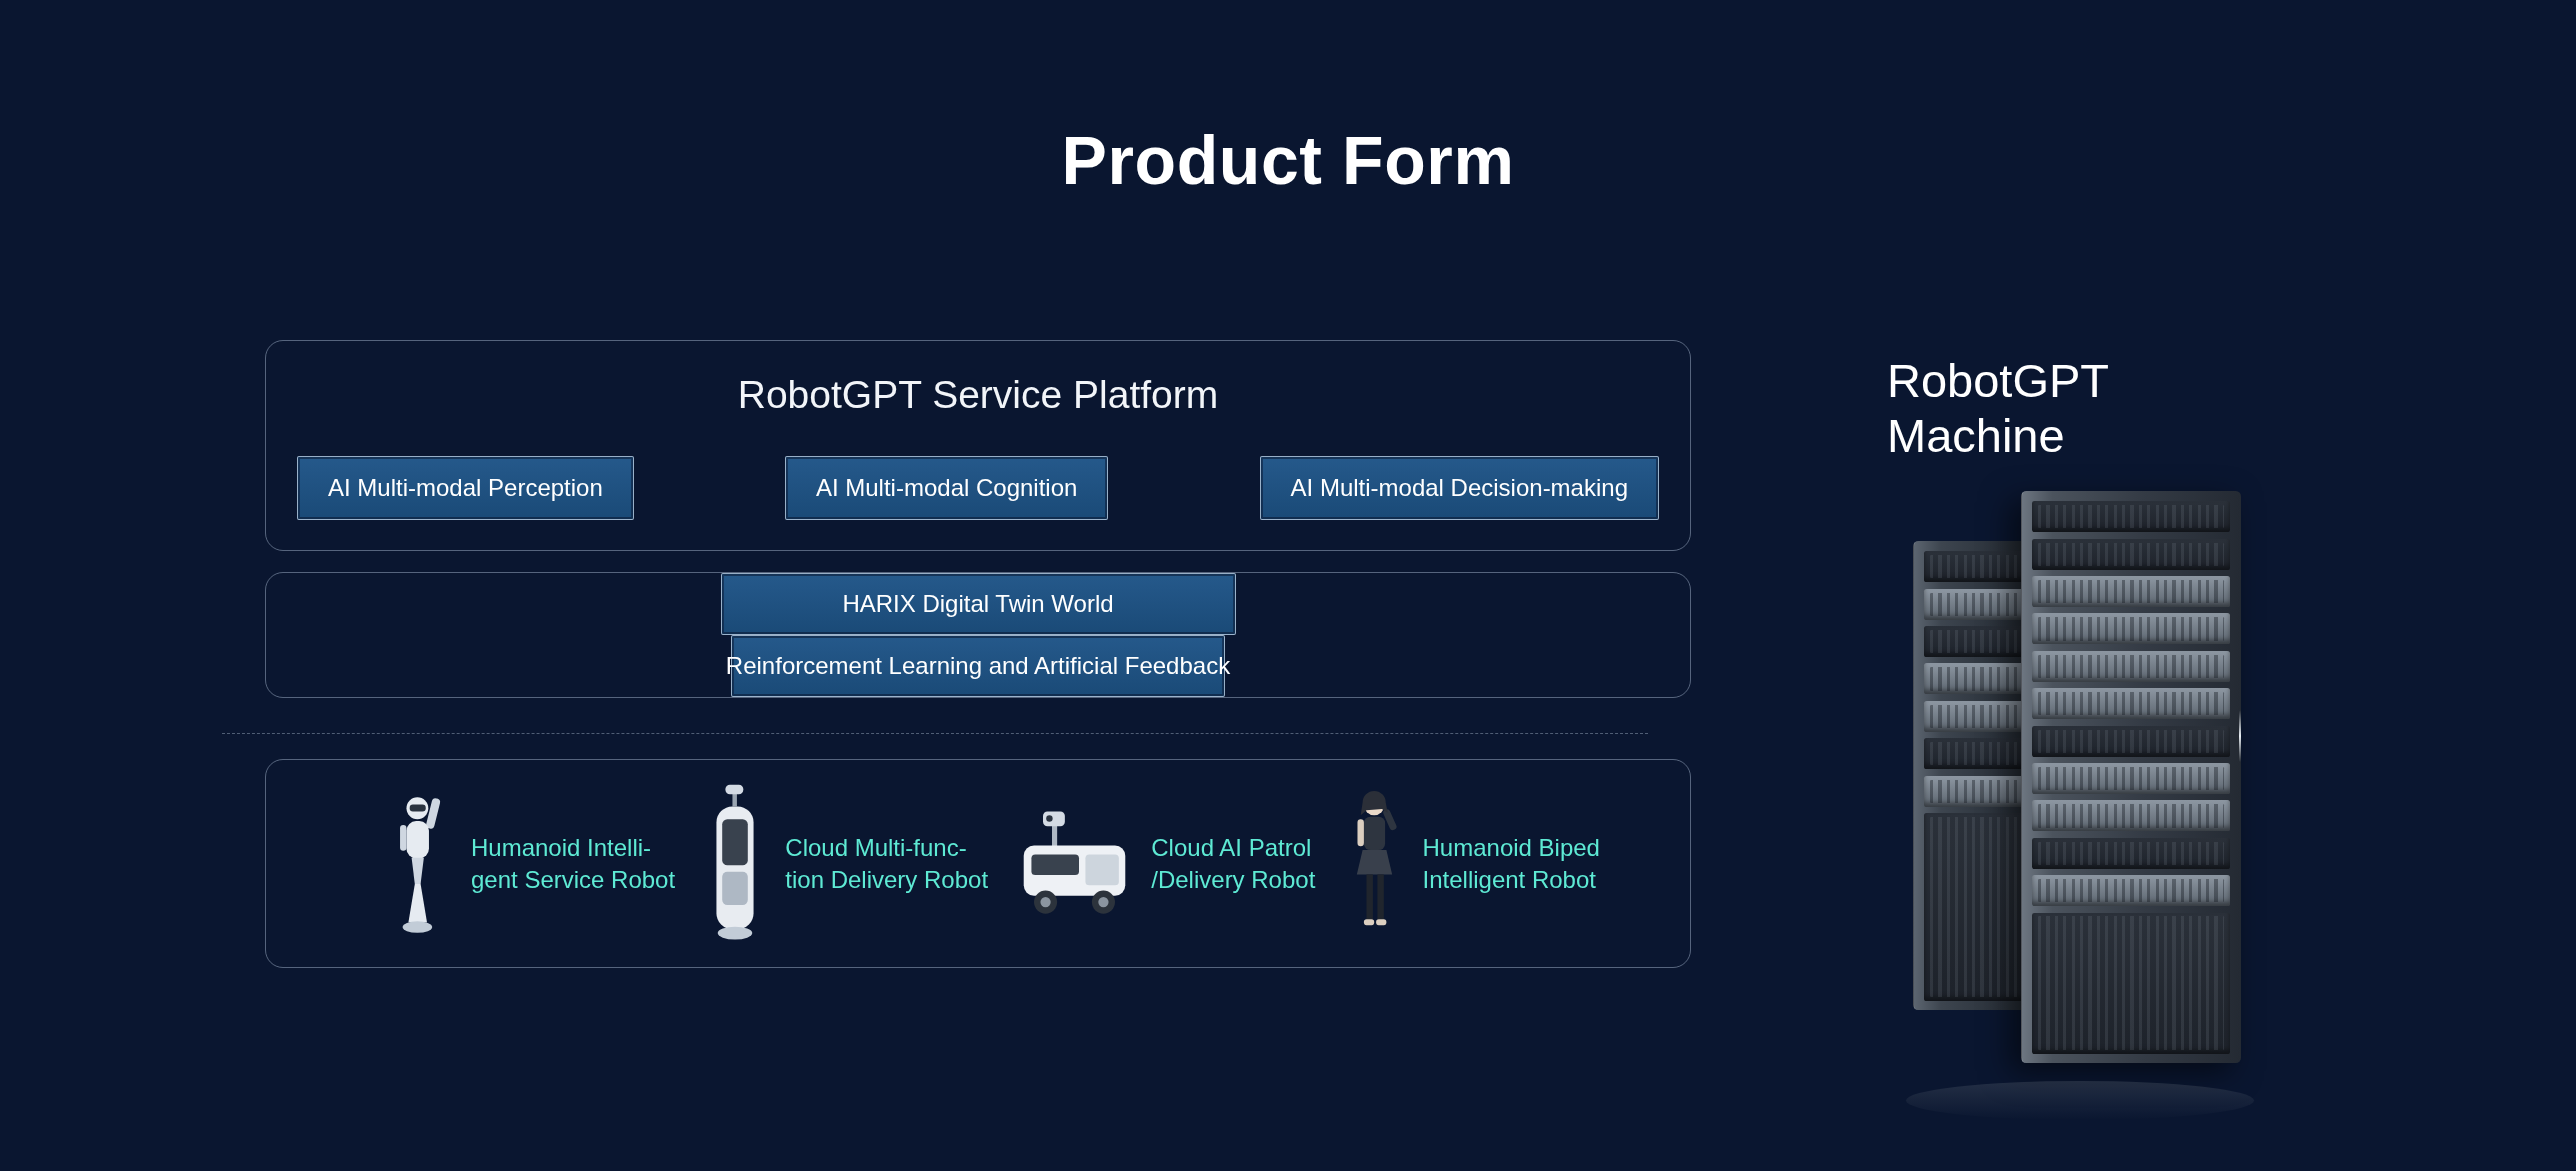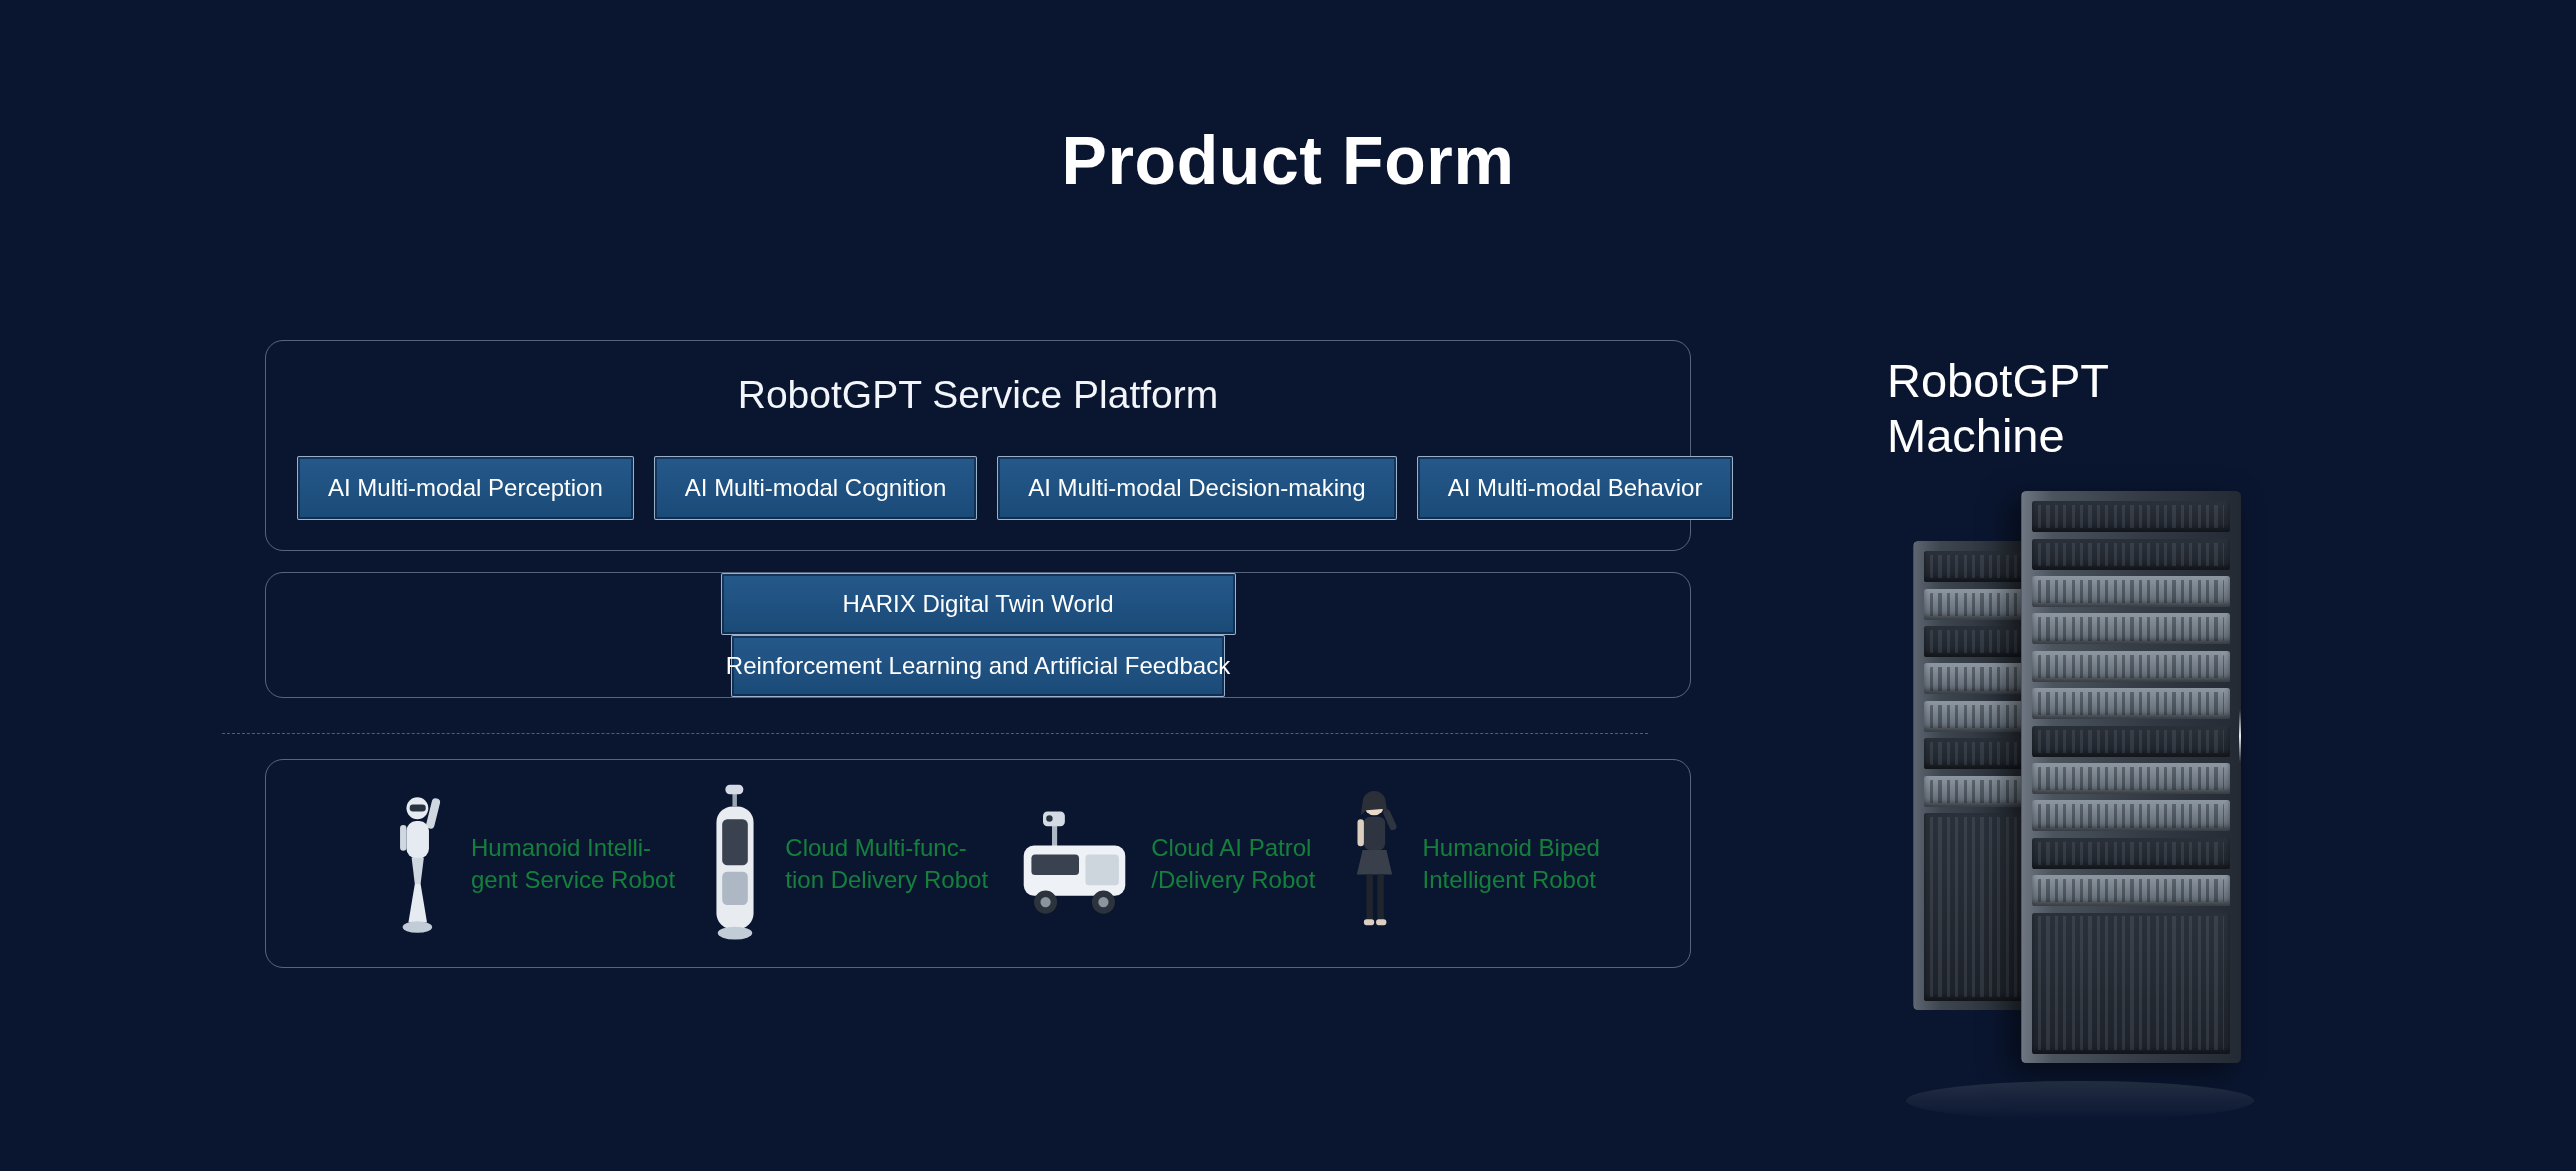--- a/index.html
+++ b/index.html
@@ -65,21 +65,21 @@
     border-top:1.9px dashed rgba(150,165,185,0.5);
   }
 
   
   .robots-box {
     top:419px; height:209px;
     display:flex; align-items:center; justify-content:space-between;
     padding:0 90px 0 119px;
   }
   .robot-item { display:flex; align-items:center; gap:18px; }
-  .robot-label { font-size:24px; line-height:32px; color:#15803d; }
+  .robot-label { font-size:24px; line-height:32px; color:#5eead4; }
   .robot-label span { display:block; }
   .robot-icon { flex:0 0 auto; display:block; }
 
   
   .machine { position:absolute; left:1887px; top:353px; width:386px; }
   .machine-title {
     text-align:left; font-size:47px; font-weight:400; color:#ffffff;
   }
   .machine-image { position:relative; width:335px; height:599px; margin:28px auto 0; }
 
@@ -134,21 +134,20 @@
 <h1 class="page-title">Product Form</h1>
 
 <div class="diagram">
 
   <div class="box platform-box">
     <div class="platform-title">RobotGPT Service Platform</div>
     <div class="module-row">
       <div class="chip">AI Multi-modal Perception</div>
       <div class="chip">AI Multi-modal Cognition</div>
       <div class="chip">AI Multi-modal Decision-making</div>
-      <div class="chip">AI Multi-modal Behavior</div>
     </div>
   </div>
 
   <div class="box middle-box">
     <div class="chip wide chip-harix">HARIX Digital Twin World</div>
     <div class="chip wide chip-rl">Reinforcement Learning and Artificial Feedback</div>
   </div>
 
   <div class="divider"></div>
 

